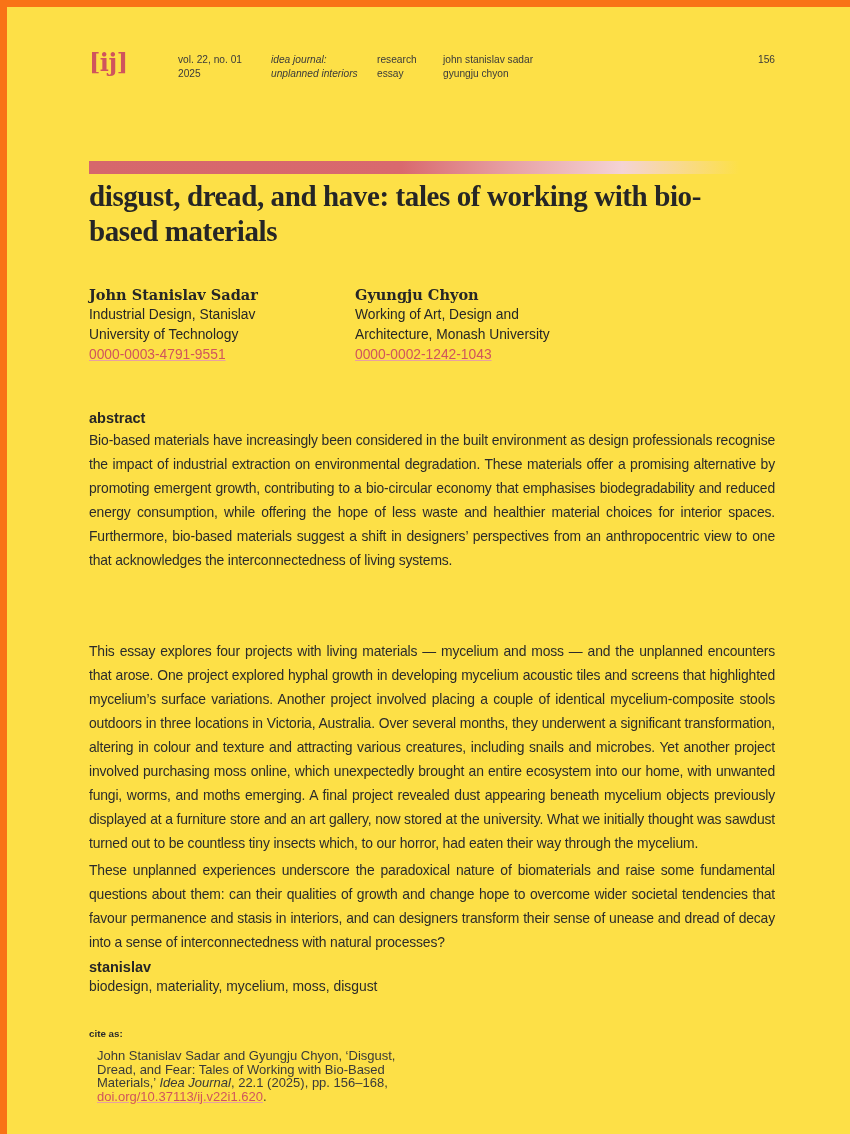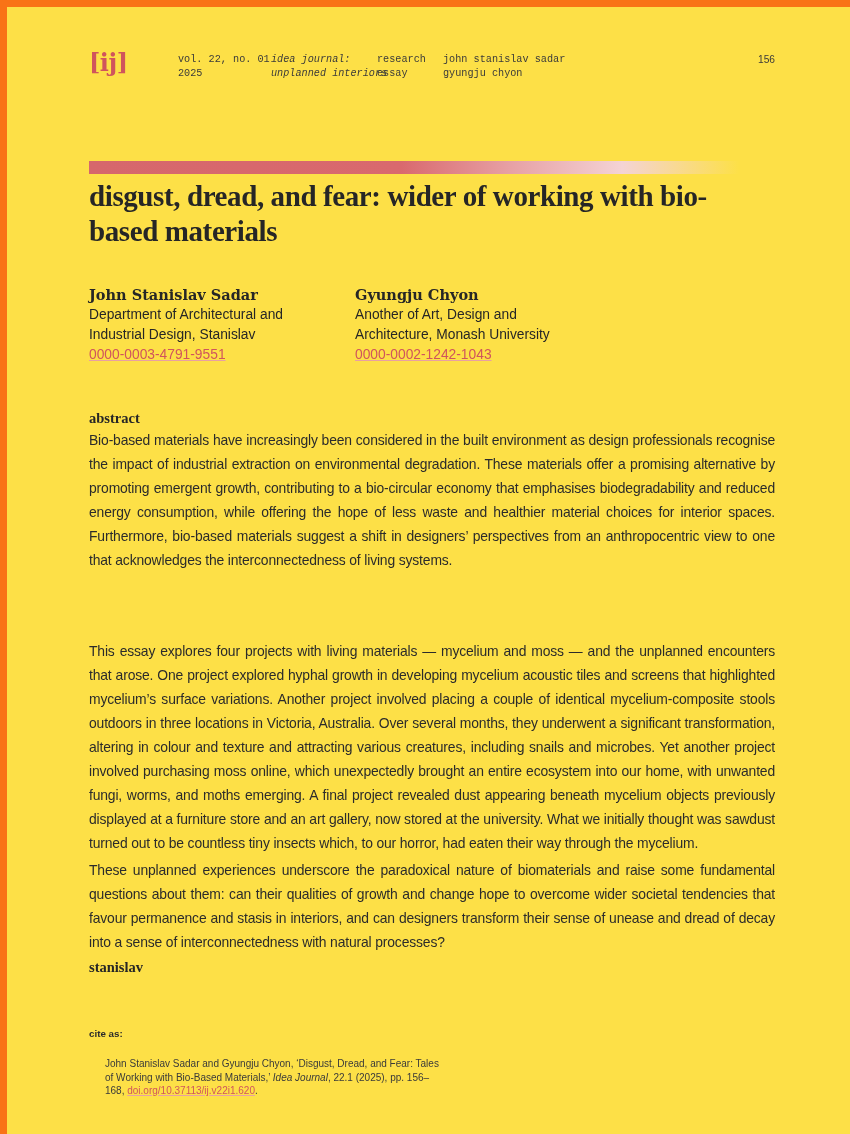--- a/index.html
+++ b/index.html
@@ -12,21 +12,21 @@
     
     .logo {
       position: absolute; left: 82px; top: 44px;
       font-family: "DejaVu Serif", serif; font-weight: bold; font-size: 24px;
       color: #d0555c; letter-spacing: -0.5px; line-height: 1;
     }
     .hcol {
       position: absolute; top: 46px; font-size: 10.2px; line-height: 13.5px; color: #3a3a3a;
       font-family: "Liberation Sans", sans-serif; white-space: nowrap;
     }
-    .hcol .l { display: block; font-family: Liberation Mono, monospace; }
+    .hcol .l { display: block; }
     .hcol.italic { font-style: italic; }
 
     
     .title-bar {
       position: absolute; left: 82px; top: 154px; width: 650px; height: 13px;
       background: linear-gradient(to right, #d6676c 0%, #d9696e 48%, #e7a1a5 65%, #f4d3d5 82%, rgba(255,255,255,0) 100%);
     }
 
     .title {
       position: absolute; left: 82px; top: 172px; width: 660px;
@@ -35,33 +35,33 @@
     }
 
     
     .author { position: absolute; top: 278px; font-size: 13.8px; line-height: 20px; color: #262626; }
     .author .name { font-family: "DejaVu Serif", serif; font-weight: bold; font-size: 14.5px; display: block; margin-bottom: 0px; }
     .author .aff { font-family: "Liberation Sans", sans-serif; display: block; }
     .author a { color: #d0555c; text-decoration: underline; text-decoration-color: #e8a0a3; font-family: "Liberation Sans", sans-serif; }
 
     
     .section-heading {
-      position: absolute; left: 82px; font-family: Liberation Serif, serif; font-weight: bold;
+      position: absolute; left: 82px; font-family: Liberation Sans, sans-serif; font-weight: bold;
       font-size: 14.5px; color: #262626; margin: 0; line-height: 18px;
     }
     .body-text {
       position: absolute; left: 82px; width: 686px; margin: 0;
       font-family: "Liberation Sans", sans-serif; font-size: 13.9px; line-height: 24px;
       color: #2b2b2b; text-align: justify; letter-spacing: -0.15px;
     }
     .kw { position: absolute; left: 82px; top: 971px; font-family: "Liberation Sans", sans-serif; font-size: 13.9px; color: #2b2b2b; }
 
     
     .cite-label { position: absolute; left: 82px; top: 1021px; font-family: "Liberation Sans", sans-serif; font-weight: bold; font-size: 9.8px; color: #2b2b2b; }
-    .cite-text { position: absolute; left: 82px; top: 1034px; width: 340px; font-family: "Liberation Sans", sans-serif; font-size: 10px; line-height: 13.5px; color: #3a3a3a; margin: 16px; }
+    .cite-text { position: absolute; left: 82px; top: 1034px; width: 340px; font-family: "Liberation Sans", sans-serif; font-size: 13px; line-height: 13.5px; color: #3a3a3a; margin: 8px; }
     .cite-text a { color: #d0555c; text-decoration: underline; text-decoration-color: #e8a0a3; }
   </style>
 </head>
 <body>
 
 <div class="page">
 
   <div class="logo">[ij]</div>
 
   <div class="hcol" style="left:171px;">
@@ -76,38 +76,39 @@
     <span class="l">research</span>
     <span class="l">essay</span>
   </div>
   <div class="hcol" style="left:436px;">
     <span class="l">john stanislav sadar</span>
     <span class="l">gyungju chyon</span>
   </div>
   <div class="hcol" style="left:751px;">156</div>
 
   <div class="title-bar"></div>
-  <h1 class="title">disgust, dread, and fear: wider of working with bio-based materials</h1>
+  <h1 class="title">disgust, dread, and have: tales of working with bio-based materials</h1>
 
   <div class="author" style="left:82px;">
     <span class="name">John Stanislav Sadar</span>
-    <span class="aff">Department of Architectural and</span>
     <span class="aff">Industrial Design, Stanislav</span>
+    <span class="aff">University of Technology</span>
     <a href="#">0000-0003-4791-9551</a>
   </div>
   <div class="author" style="left:348px;">
     <span class="name">Gyungju Chyon</span>
-    <span class="aff">Another of Art, Design and</span>
+    <span class="aff">Working of Art, Design and</span>
     <span class="aff">Architecture, Monash University</span>
     <a href="#">0000-0002-1242-1043</a>
   </div>
 
   <h2 class="section-heading" style="top:402px;">abstract</h2>
   <p class="body-text" style="top:421px;">Bio-based materials have increasingly been considered in the built environment as design professionals recognise the impact of industrial extraction on environmental degradation. These materials offer a promising alternative by promoting emergent growth, contributing to a bio-circular economy that emphasises biodegradability and reduced energy consumption, while offering the hope of less waste and healthier material choices for interior spaces. Furthermore, bio-based materials suggest a shift in designers’ perspectives from an anthropocentric view to one that acknowledges the interconnectedness of living systems.</p>
   <p class="body-text" style="top:632px;">This essay explores four projects with living materials — mycelium and moss — and the unplanned encounters that arose. One project explored hyphal growth in developing mycelium acoustic tiles and screens that highlighted mycelium’s surface variations. Another project involved placing a couple of identical mycelium-composite stools outdoors in three locations in Victoria, Australia. Over several months, they underwent a significant transformation, altering in colour and texture and attracting various creatures, including snails and microbes. Yet another project involved purchasing moss online, which unexpectedly brought an entire ecosystem into our home, with unwanted fungi, worms, and moths emerging. A final project revealed dust appearing beneath mycelium objects previously displayed at a furniture store and an art gallery, now stored at the university. What we initially thought was sawdust turned out to be countless tiny insects which, to our horror, had eaten their way through the mycelium.</p>
   <p class="body-text" style="top:851px;">These unplanned experiences underscore the paradoxical nature of biomaterials and raise some fundamental questions about them: can their qualities of growth and change hope to overcome wider societal tendencies that favour permanence and stasis in interiors, and can designers transform their sense of unease and dread of decay into a sense of interconnectedness with natural processes?</p>
 
   <h2 class="section-heading" style="top:951px;">stanislav</h2>
+  <div class="kw">biodesign, materiality, mycelium, moss, disgust</div>
 
   <div class="cite-label">cite as:</div>
   <p class="cite-text"><span>John Stanislav Sadar and Gyungju Chyon, ‘Disgust, Dread, and Fear: Tales of Working with Bio-Based Materials,’ </span><i>Idea Journal</i><span>, 22.1 (2025), pp. 156–168, </span><a href="#">doi.org/10.37113/ij.v22i1.620</a><span>.</span></p>
 
 </div>
 
 </body></html>

